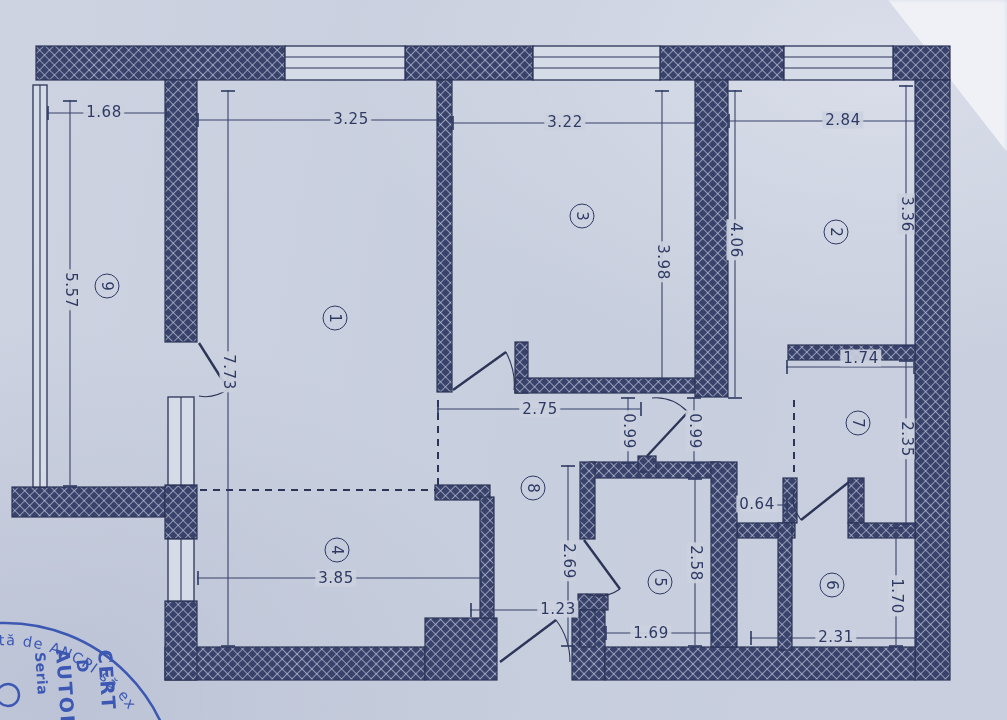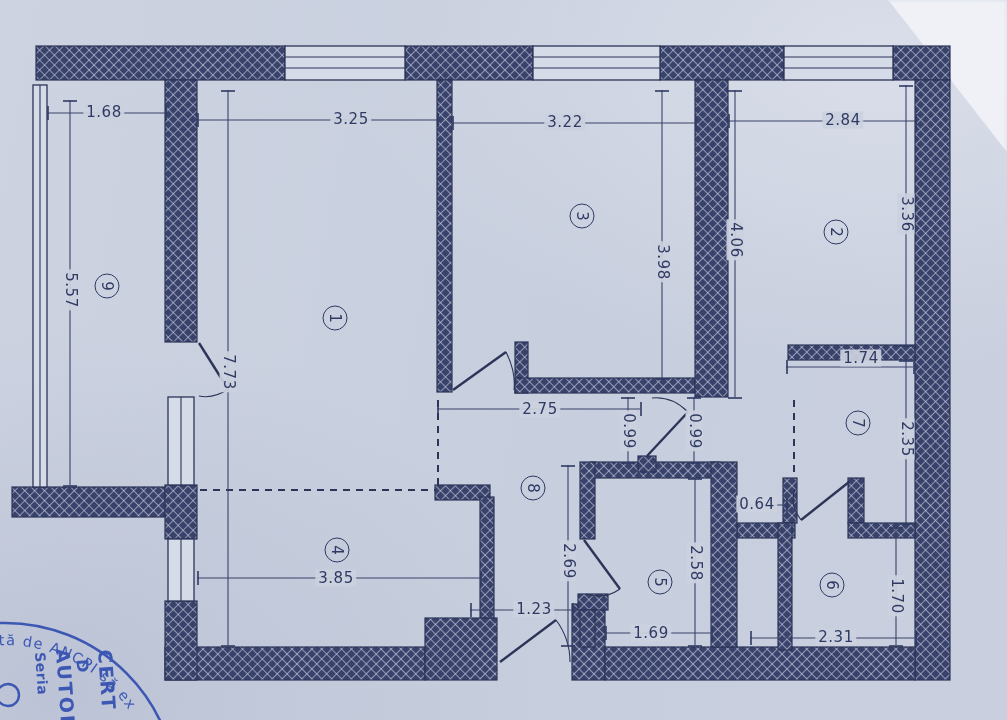--- a/index.html
+++ b/index.html
@@ -187,21 +187,21 @@
 
     <div class="labels">
 
       <div class="dimlab" style="left:104px;top:112px;">1.68</div>
       <div class="dimlab" style="left:321px;top:119px;margin-left:30px;">3.25</div>
       <div class="dimlab" style="left:565px;top:122px;">3.22</div>
       <div class="dimlab" style="left:843px;top:120px;">2.84</div>
       <div class="dimlab" style="left:540px;top:409px;">2.75</div>
       <div class="dimlab" style="left:861px;top:358px;">1.74</div>
       <div class="dimlab" style="left:757px;top:504px;">0.64</div>
-      <div class="dimlab" style="left:534px;top:609px;">1.23</div>
+      <div class="dimlab" style="left:558px;top:609px;">1.23</div>
       <div class="dimlab" style="left:651px;top:633px;">1.69</div>
       <div class="dimlab" style="left:836px;top:637px;text-align:center;">2.31</div>
       <div class="dimlab" style="left:336px;top:578px;">3.85</div>
 
       <div class="dimlab v" style="left:70px;top:290px;">5.57</div>
       <div class="dimlab v" style="left:228px;top:372px;">7.73</div>
       <div class="dimlab v" style="left:662px;top:262px;">3.98</div>
       <div class="dimlab v" style="left:735px;top:240px;">4.06</div>
       <div class="dimlab v" style="left:906px;top:214px;">3.36</div>
       <div class="dimlab v" style="left:906px;top:439px;">2.35</div>

